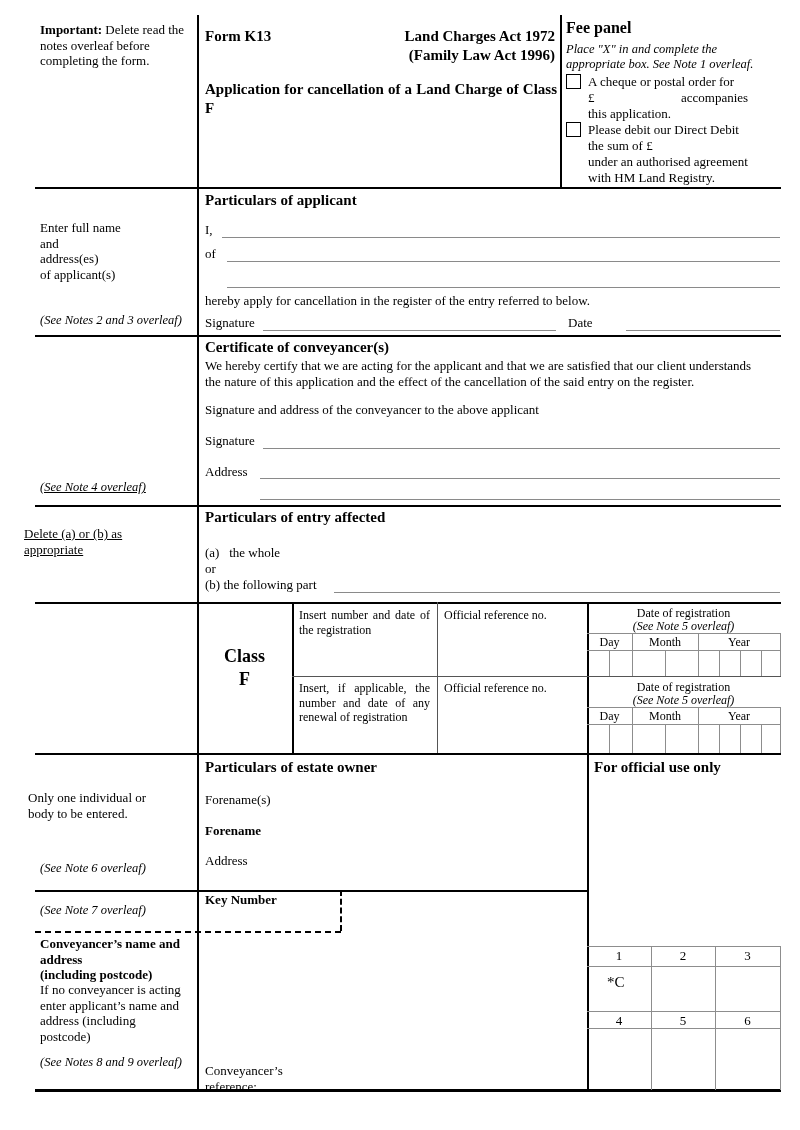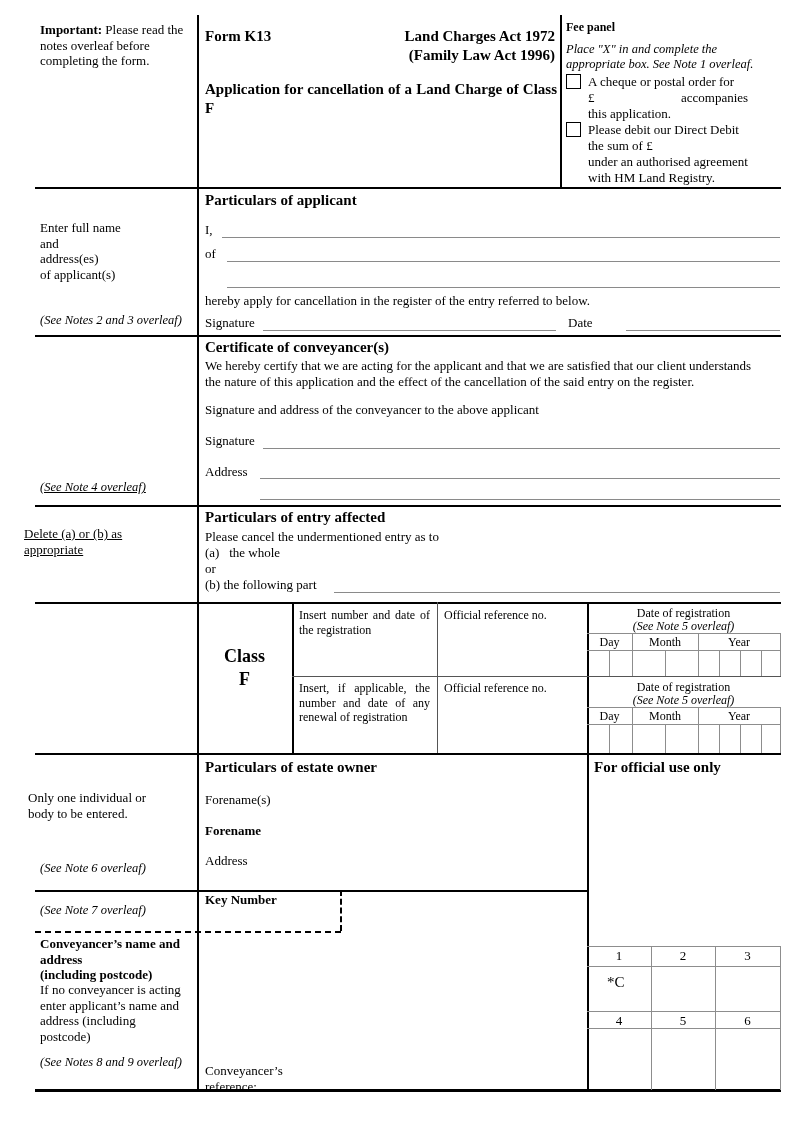--- a/index.html
+++ b/index.html
@@ -34,28 +34,28 @@
   <div class="vl" style="left:197px; top:15px; height:1076px;"></div>
   <div class="vl" style="left:560px; top:15px; height:172px;"></div>
   <div class="hl" style="left:35px; top:187px; width:746px;"></div>
   <div class="hl" style="left:35px; top:335px; width:746px;"></div>
   <div class="hl" style="left:35px; top:505px; width:746px;"></div>
   <div class="hl" style="left:35px; top:602px; width:746px;"></div>
   <div class="hl" style="left:35px; top:753px; width:746px;"></div>
   <div class="hl" style="left:35px; top:890px; width:552px;"></div>
   <div class="hl" style="left:35px; top:1089px; width:746px; height:3px;"></div>
 
-  <div class="t w" style="left:40px; top:22px; width:152px;"><span class="b">Important:</span><span> Please read the notes overleaf before completing the form.</span></div>
+  <div class="t w" style="left:40px; top:22px; width:152px;"><span class="b">Important:</span><span> Delete read the notes overleaf before completing the form.</span></div>
 
   <div class="t hd" style="left:205px; top:28px;">Form K13</div>
   <div class="t hd" style="left:305px; top:28px; width:250px; text-align:right;">Land Charges Act 1972</div>
   <div class="t hd" style="left:305px; top:47px; width:250px; text-align:right;">(Family Law Act 1996)</div>
   <div class="t hd w j" style="left:205px; top:80px; width:352px; line-height:19px;">Application for cancellation of a Land Charge of Class F</div>
 
-  <div class="t" style="left:566px; top:20px; font-weight:bold; font-size:12px;">Fee panel</div>
+  <div class="t" style="left:566px; top:20px; font-weight:bold; font-size:16px;">Fee panel</div>
   <div class="t i pre" style="left:566px; top:42px; line-height:15px;">Place "X" in and complete the
 appropriate box. See Note 1 overleaf.</div>
   <div class="chk" style="left:566px; top:74px;"></div>
   <div class="t" style="left:588px; top:74px;">A cheque or postal order for</div>
   <div class="t" style="left:588px; top:90px;">£</div>
   <div class="t" style="left:681px; top:90px;">accompanies</div>
   <div class="t" style="left:588px; top:106px;">this application.</div>
   <div class="chk" style="left:566px; top:122px;"></div>
   <div class="t pre" style="left:588px; top:122px; line-height:16px;">Please debit our Direct Debit
 the sum of £
@@ -89,21 +89,20 @@
   <div class="t" style="left:205px; top:433px;">Signature</div>
   <div class="ul" style="left:263px; top:448px; width:517px;"></div>
   <div class="t" style="left:205px; top:464px;">Address</div>
   <div class="ul" style="left:260px; top:478px; width:520px;"></div>
   <div class="ul" style="left:260px; top:499px; width:520px;"></div>
 
   <div class="t pre" style="left:24px; top:526px;text-decoration:underline;">Delete (a) or (b) as
 appropriate</div>
 
   <div class="t hd" style="left:205px; top:509px;">Particulars of entry affected</div>
-  <div class="t" style="left:205px; top:529px;">Please cancel the undermentioned entry as to</div>
   <div class="t" style="left:205px; top:545px;">(a)&nbsp;&nbsp; the whole</div>
   <div class="t" style="left:205px; top:561px;">or</div>
   <div class="t" style="left:205px; top:577px;">(b) the following part</div>
   <div class="ul" style="left:334px; top:592px; width:446px;"></div>
 
   <div class="vl" style="left:587px; top:602px; height:151px;"></div>
   <div class="vlt" style="left:292px; top:602px; height:151px; width:2px; background:#000;"></div>
   <div class="vlt" style="left:437px; top:602px; height:151px;"></div>
   <div class="vlt" style="left:292px; top:676px; height:0;"></div>
   <div style="position:absolute; left:292px; top:676px; width:489px; height:1px; background:#555;"></div>

